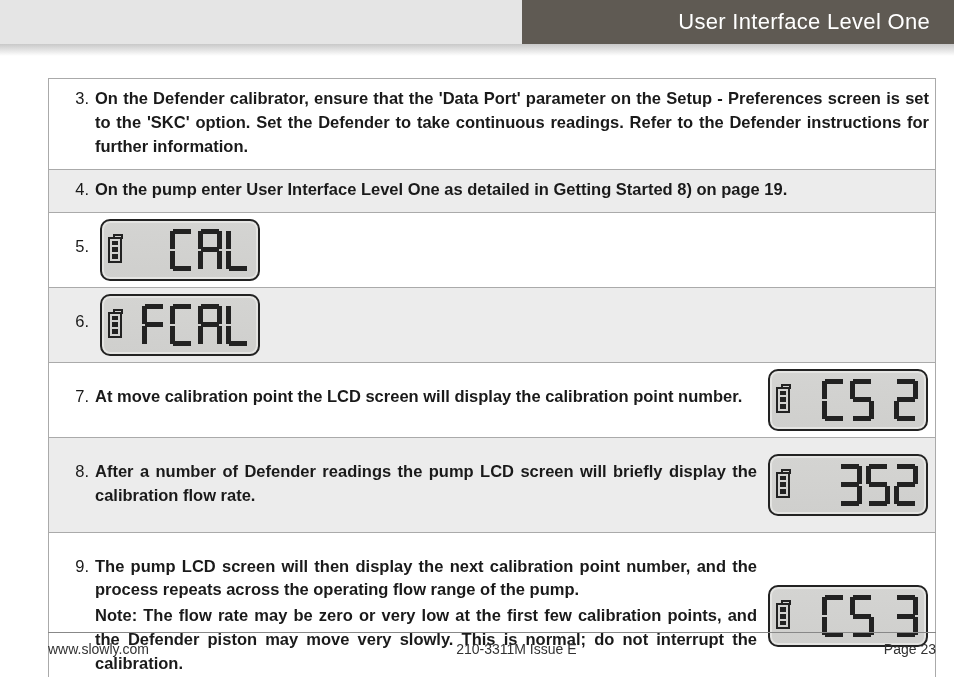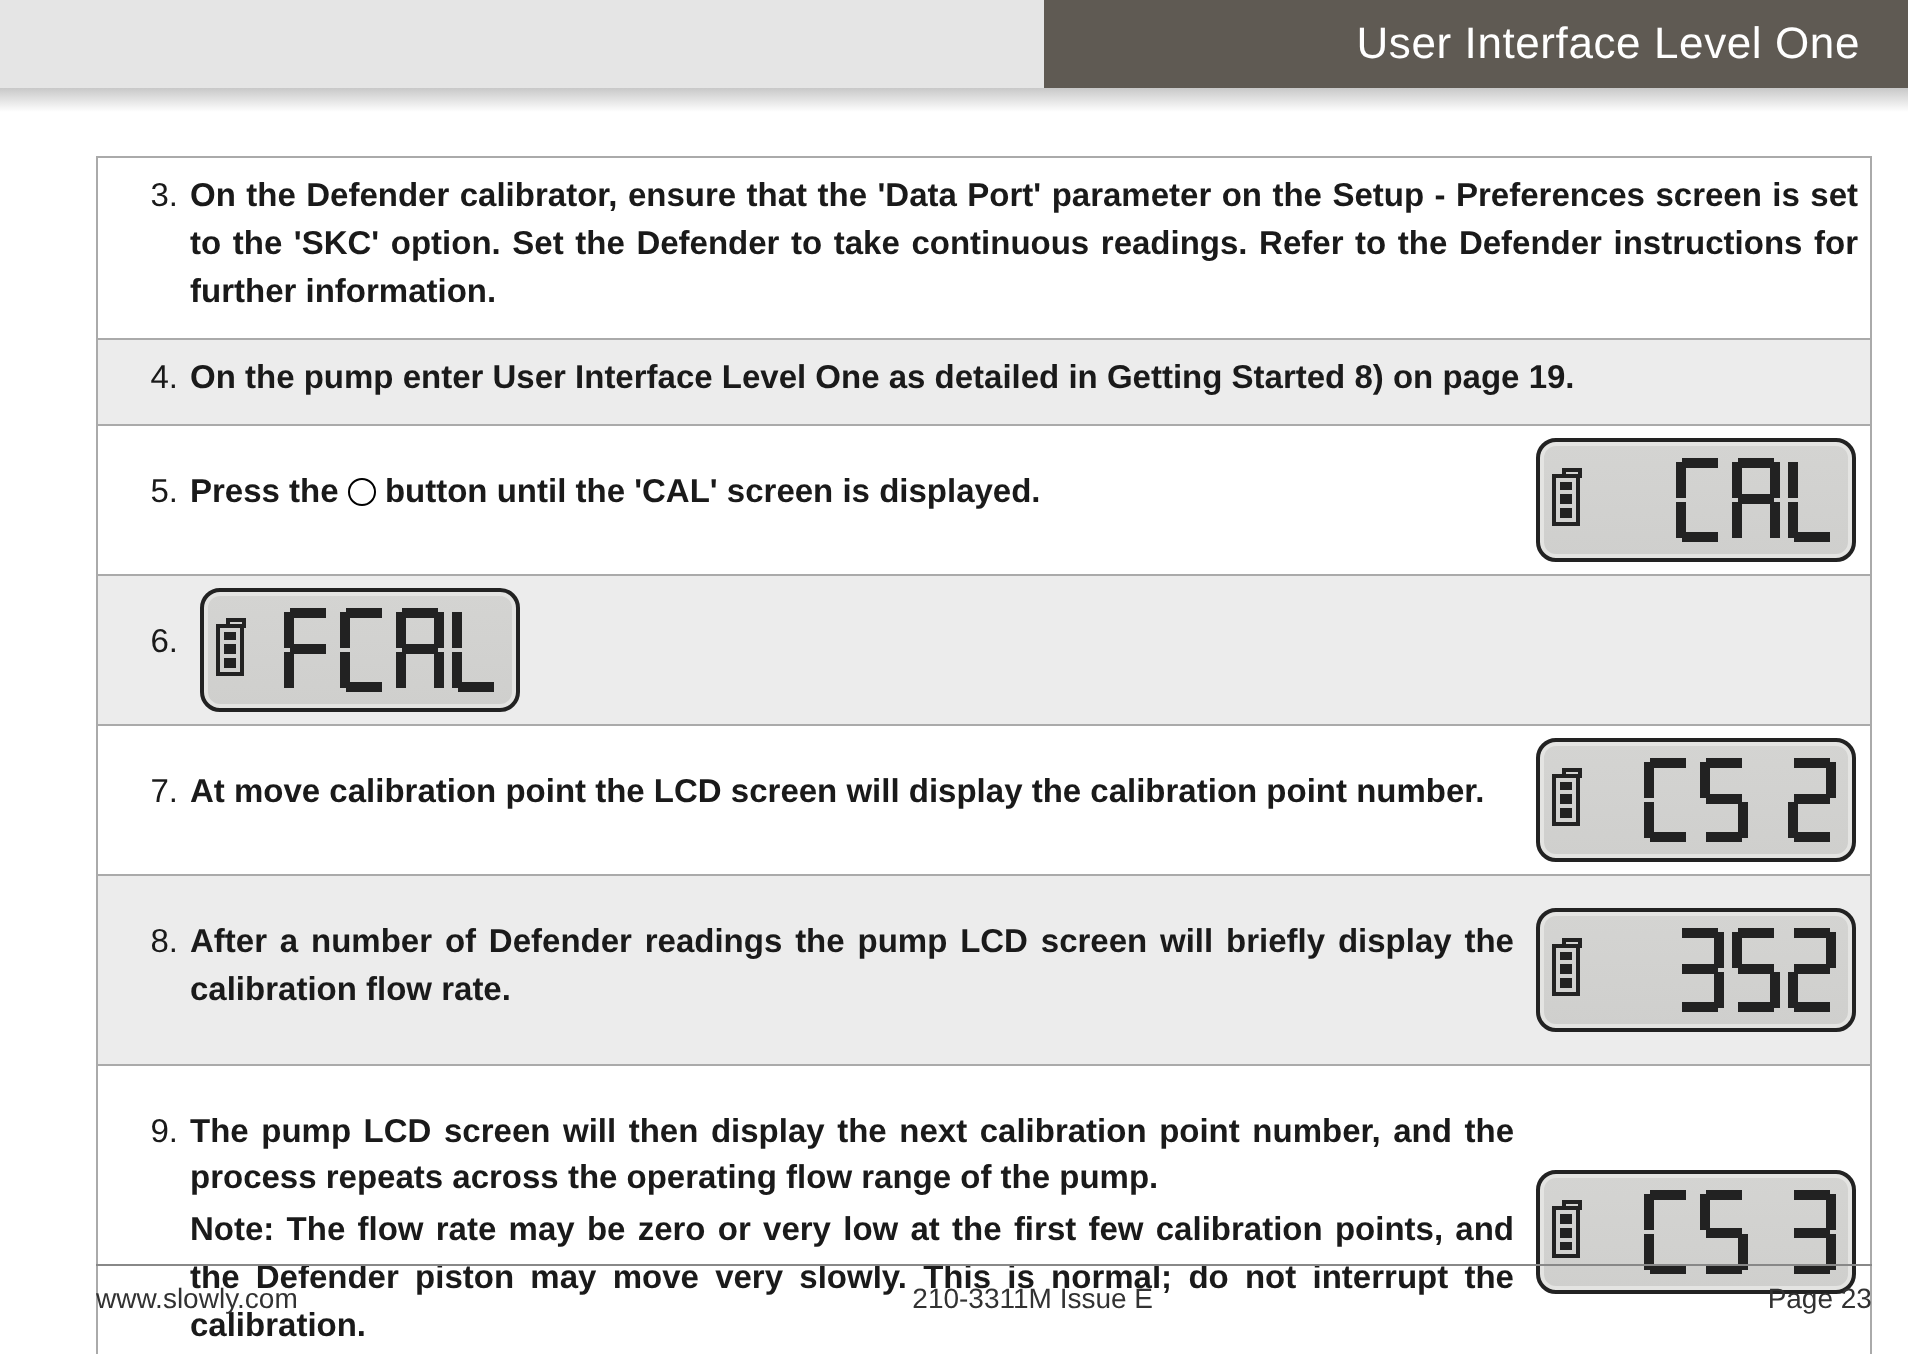--- a/index.html
+++ b/index.html
@@ -107,23 +107,20 @@
         </div>
       </div>
       <div class="row shade">
         <div class="num">4.</div>
         <div class="txt">
           <p>On the pump enter User Interface Level One as detailed in Getting Started 8) on page 19.</p>
         </div>
       </div>
       <div class="row tall">
         <div class="num">5.</div>
-        <div class="txt">
-          <p>Press the <span class="btn-circle"></span> button until the 'CAL' screen is displayed.</p>
-        </div>
         <div class="lcdcell">
           <div class="lcd">
             <div class="batt">
               <div class="bar"></div>
               <div class="bar"></div>
               <div class="bar"></div>
             </div>
             <div class="digits">
               <div class="d sp"></div>
               <div class="d">

